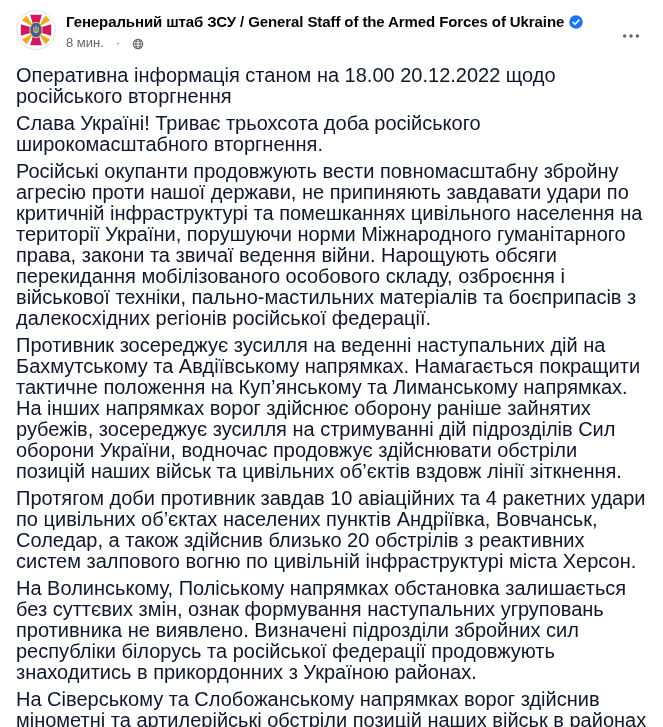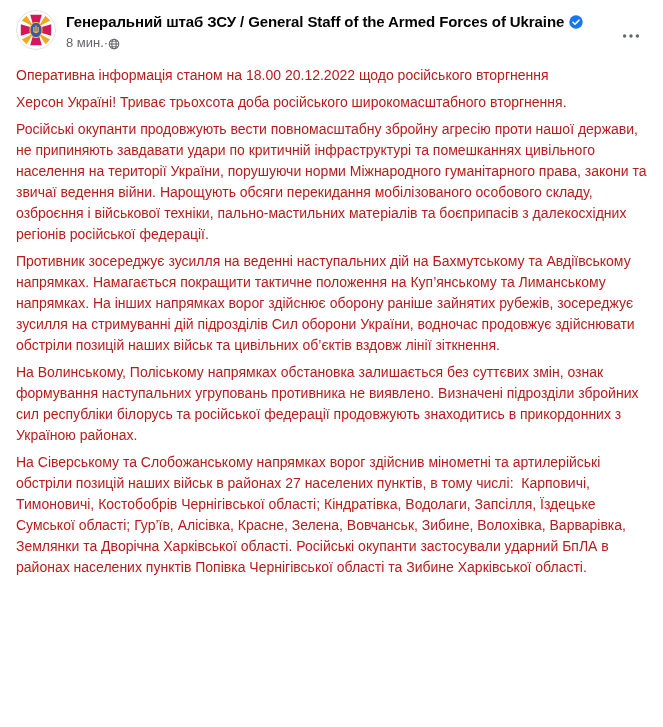--- a/index.html
+++ b/index.html
@@ -43,21 +43,21 @@
     font-weight: 700;
     color: #050505;
     line-height: 19px;
     letter-spacing: -0.1px;
     cursor: pointer;
   }
   .verified { flex: none; display: inline-flex; }
   .meta-row {
     display: flex;
     align-items: center;
-    gap: 0;
+    gap: 12px;
     margin-top: 4px;
     font-size: 13px;
     color: #65676b;
     line-height: 16px;
   }
   .meta-row .timestamp { cursor: pointer; }
   .menu-btn {
     flex: none;
     margin-left: auto;
     margin-top: 10px;
@@ -71,23 +71,23 @@
     cursor: pointer;
     padding: 0;
   }
 
   
   .body-text {
     padding: 13px 16px 5px 16px;
   }
   .body-text p {
     margin: 0 0 6px 0;
-    font-size: 14px;
+    font-size: 20px;
     line-height: 21px;
-    color: #b91c1c;
+    color: #0f172a;
     white-space: pre-wrap;
     word-wrap: break-word;
   }
   .body-text p:last-child { margin-bottom: 0; }
 </style>
 </head>
 <body>
 
 <div class="post">
 
@@ -151,26 +151,27 @@
       </span>
     </button>
 
   </div>
 
   <div class="body-text">
 
       <p>Оперативна інформація станом на 18.00 20.12.2022 щодо російського вторгнення</p>
 
 
-      <p>Херсон Україні! Триває трьохсота доба російського широкомасштабного вторгнення.</p>
+      <p>Слава Україні! Триває трьохсота доба російського широкомасштабного вторгнення.</p>
 
       <p>Російські окупанти продовжують вести повномасштабну збройну агресію проти нашої держави, не припиняють завдавати удари по критичній інфраструктурі та помешканнях цивільного населення на території України, порушуючи норми Міжнародного гуманітарного права, закони та звичаї ведення війни. Нарощують обсяги перекидання мобілізованого особового складу, озброєння і військової техніки, пально-мастильних матеріалів та боєприпасів з далекосхідних регіонів російської федерації.</p>
 
       <p>Противник зосереджує зусилля на веденні наступальних дій на Бахмутському та Авдіївському напрямках. Намагається покращити тактичне положення на Куп’янському та Лиманському напрямках. На інших напрямках ворог здійснює оборону раніше зайнятих рубежів, зосереджує зусилля на стримуванні дій підрозділів Сил оборони України, водночас продовжує здійснювати обстріли позицій наших військ та цивільних об’єктів вздовж лінії зіткнення.</p>
 
+      <p>Протягом доби противник завдав 10 авіаційних та 4 ракетних удари по цивільних об’єктах населених пунктів Андріївка, Вовчанськ, Соледар, а також здійснив близько 20 обстрілів з реактивних систем залпового вогню по цивільній інфраструктурі міста Херсон.</p>
 
 
       <p>На Волинському, Поліському напрямках обстановка залишається без суттєвих змін, ознак формування наступальних угруповань противника не виявлено. Визначені підрозділи збройних сил республіки білорусь та російської федерації продовжують знаходитись в прикордонних з Україною районах.</p>
 
       <p>На Сіверському та Слобожанському напрямках ворог здійснив мінометні та артилерійські обстріли позицій наших військ в районах 27 населених пунктів, в тому числі:  Карповичі, Тимоновичі, Костобобрів Чернігівської області; Кіндратівка, Водолаги, Запсілля, Їздецьке Сумської області; Гур’їв, Алісівка, Красне, Зелена, Вовчанськ, Зибине, Волохівка, Варварівка, Землянки та Дворічна Харківської області. Російські окупанти застосували ударний БпЛА в районах населених пунктів Попівка Чернігівської області та Зибине Харківської області.</p>
     </div>
 
 </div>
 
 </body></html>

